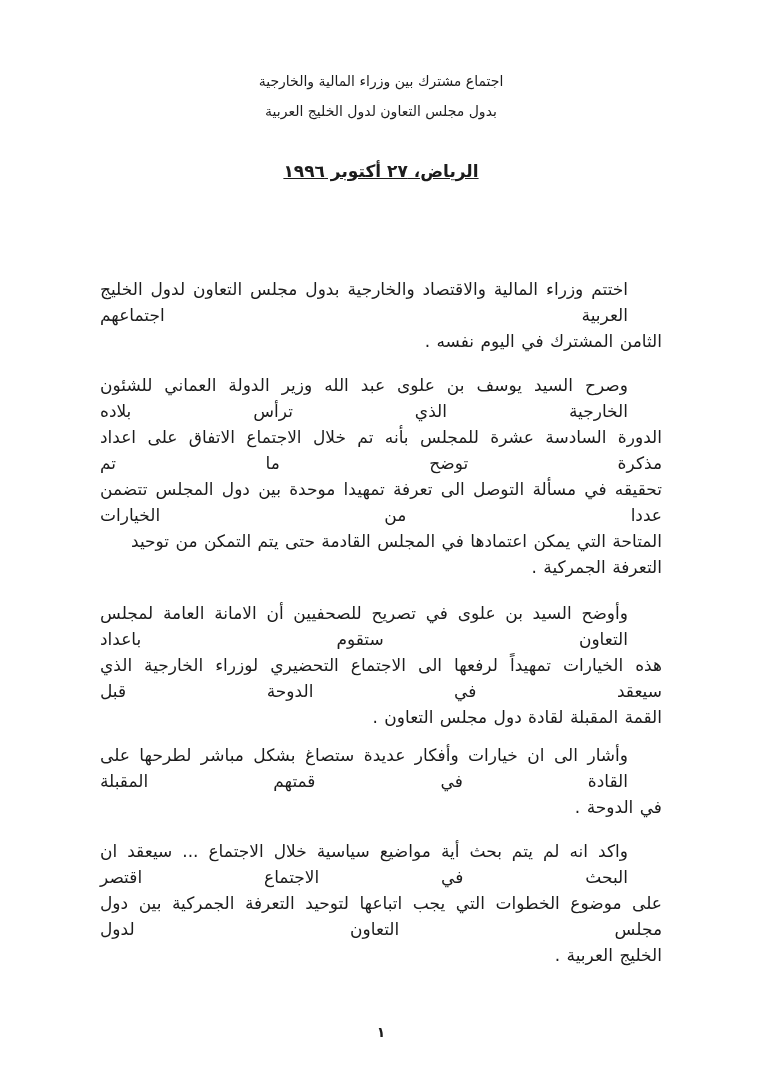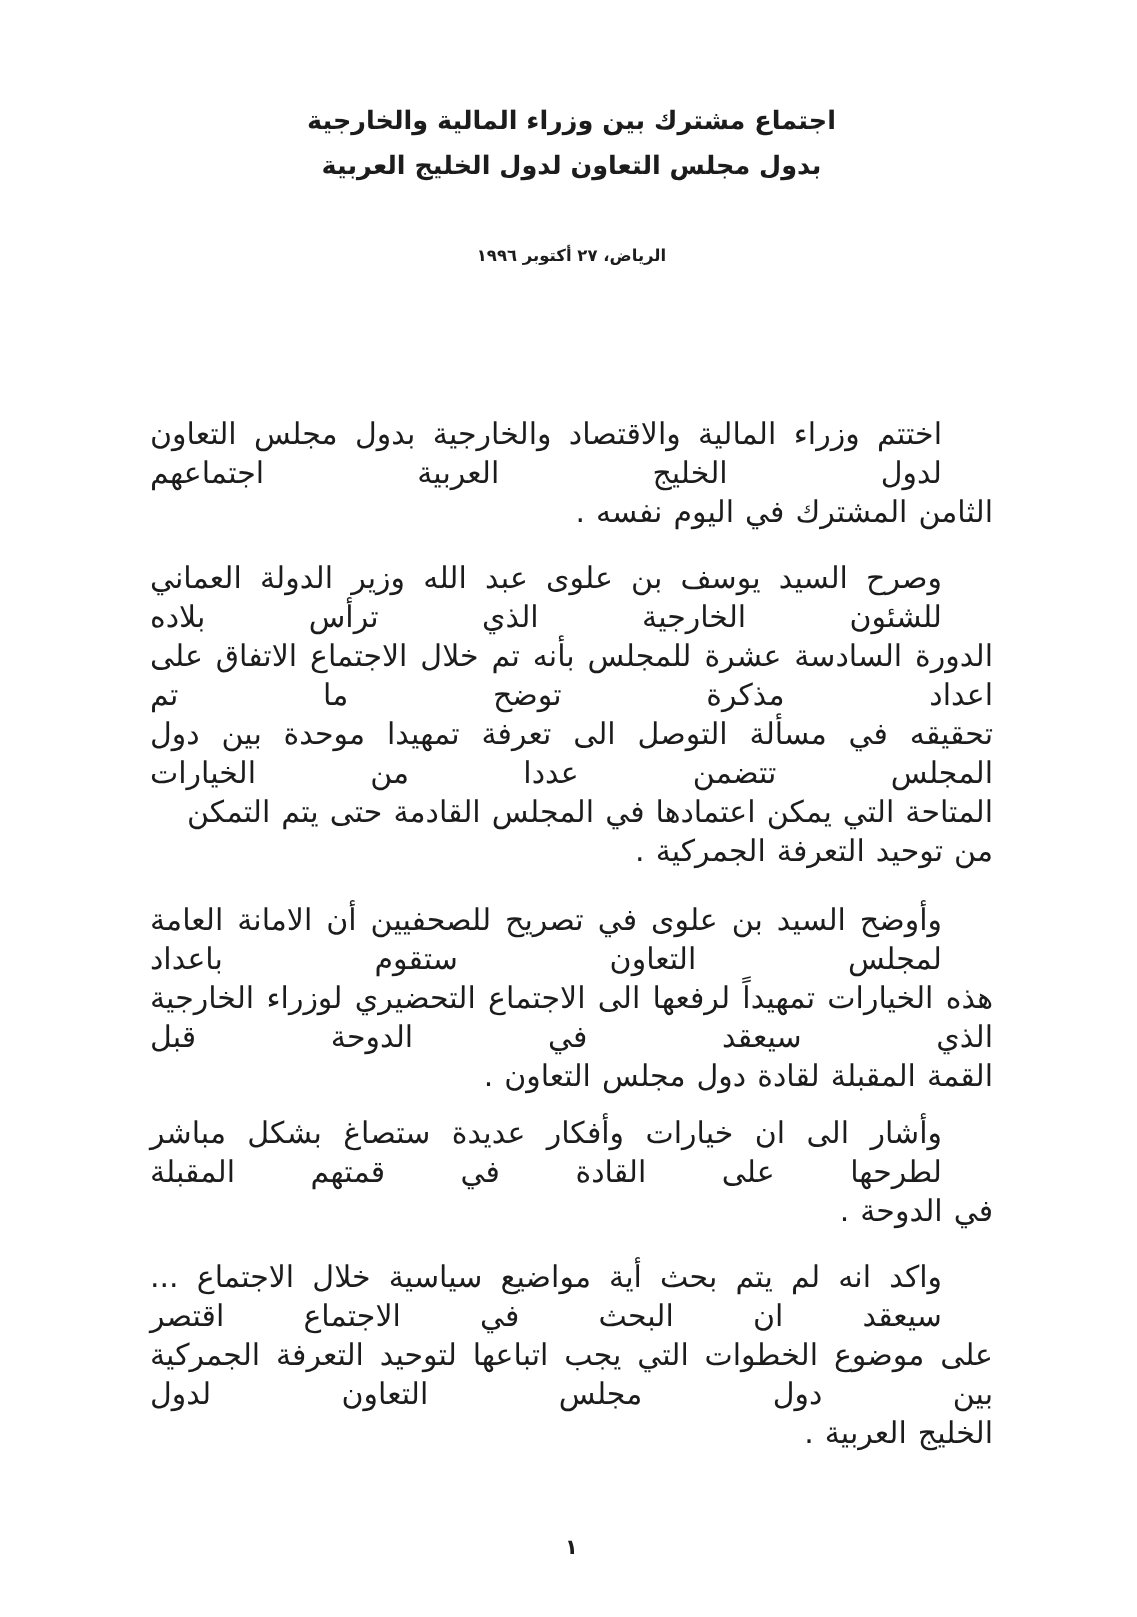--- a/index.html
+++ b/index.html
@@ -18,38 +18,39 @@
   }
   .header {
     position: absolute;
     top: 66px;
     left: 100px;
     width: 562px;
     text-align: center;
     direction: rtl;
   }
   .title-line {
-    font-weight: bold;
-    font-size: 17px;
+    font-weight: normal;
+    font-size: 14px;
     line-height: 30px;
     letter-spacing: 0.3px;
   }
   .dateline {
     margin-top: 35px;
     font-weight: bold;
-    font-size: 11px;
+    font-size: 17px;
     line-height: 20px;
+    text-decoration: underline;
   }
   .doc-body {
     position: absolute;
     top: 276px;
     left: 100px;
     width: 562px;
     direction: rtl;
-    font-size: 20px;
+    font-size: 17px;
     line-height: 26px;
   }
   .para { margin: 0 0 18px 0; }
   .para:nth-child(2) { margin-bottom: 20px; }
   .para:nth-child(3) { margin-bottom: 12px; }
   .line {
     text-align: justify;
     text-align-last: justify;
     word-spacing: 1px;
   }

